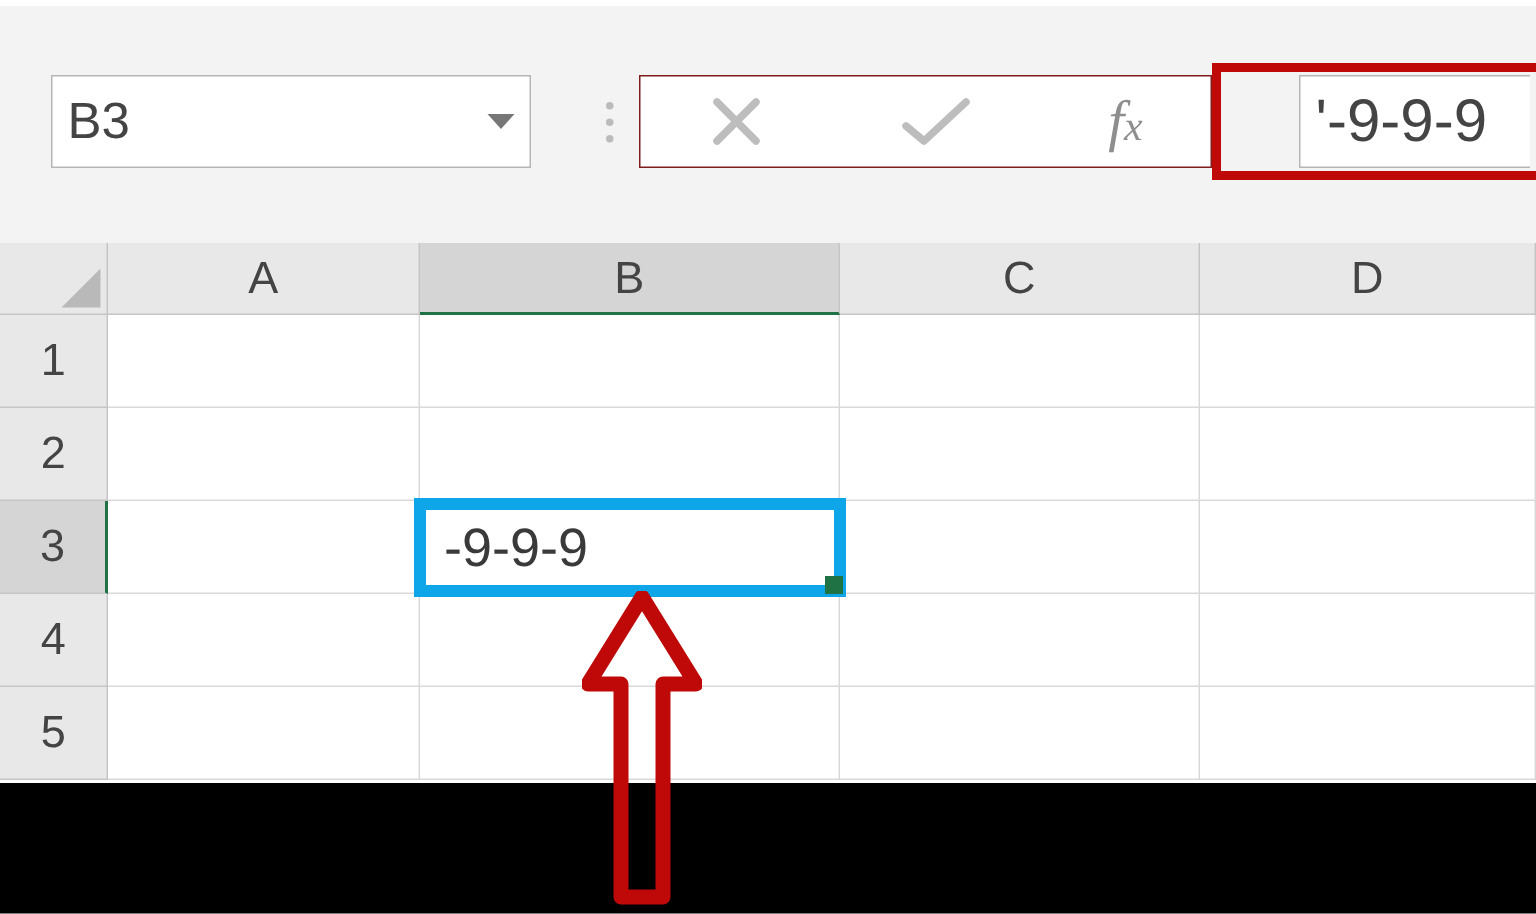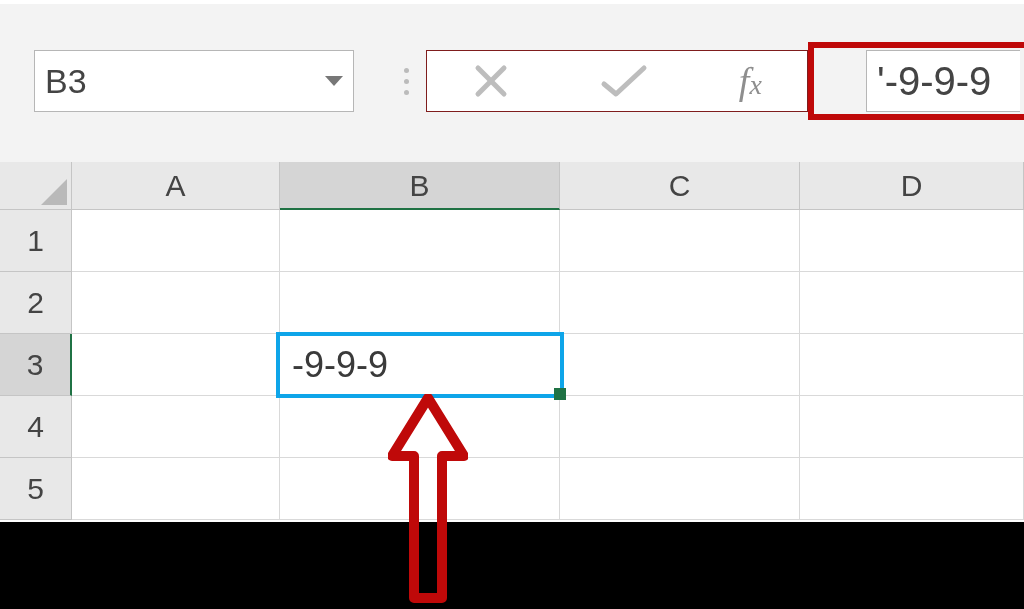--- a/index.html
+++ b/index.html
@@ -189,21 +189,21 @@
     position: relative;
   }
 
   
   .sel-box {
     position: absolute;
     left: 276px;  
     top: 170px;   
     width: 288px;
     height: 66px;
-    border: 4px solid #0ea5e9;
+    border: 8px solid #0ea5e9;
     background: #fff;
     display: flex;
     align-items: center;
     padding-left: 12px;
     font-size: 36px;
     color: #3a3a3a;
   }
   .sel-handle {
     position: absolute;
     right: -6px;

